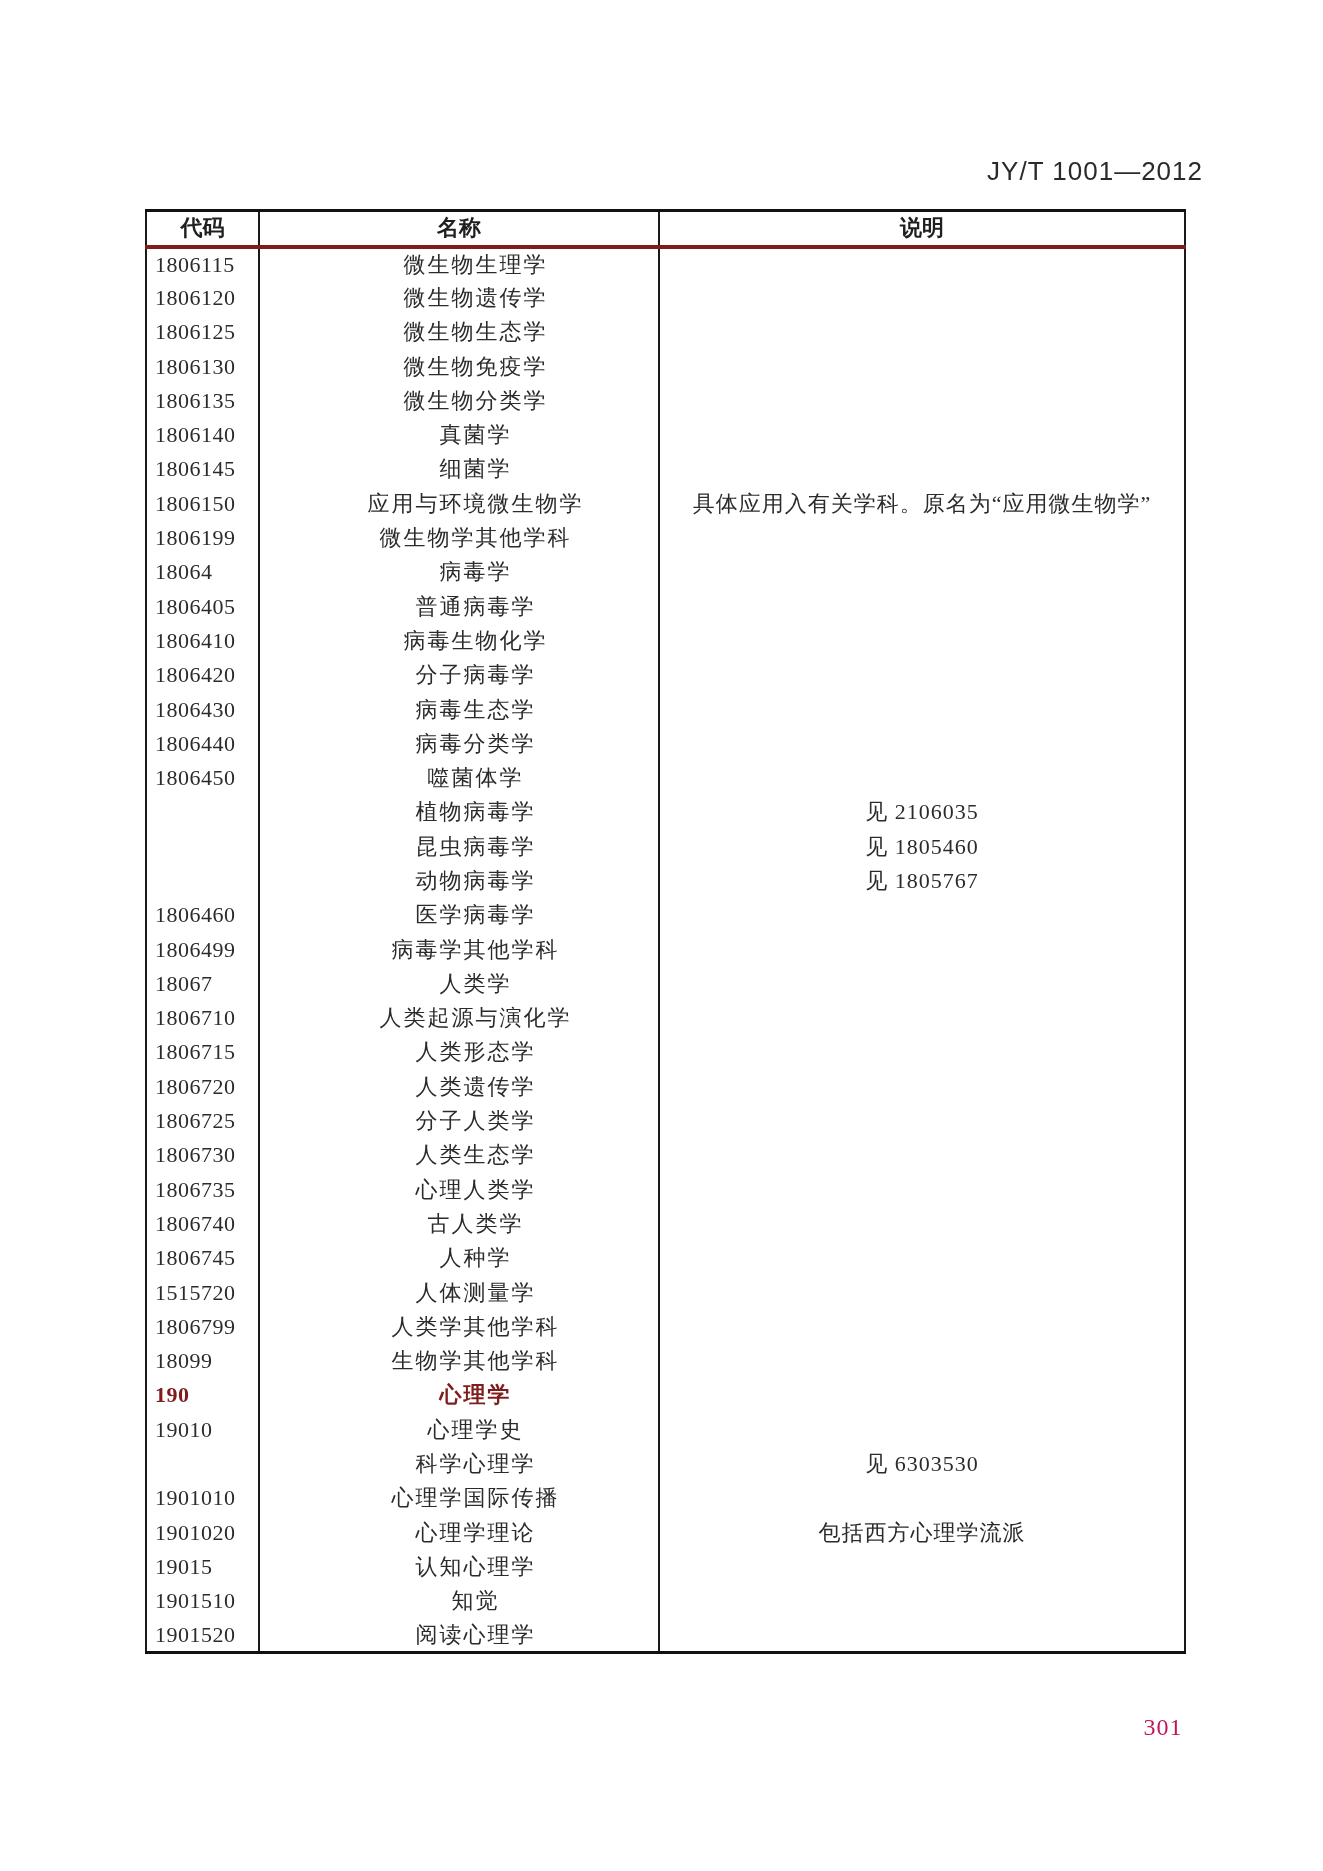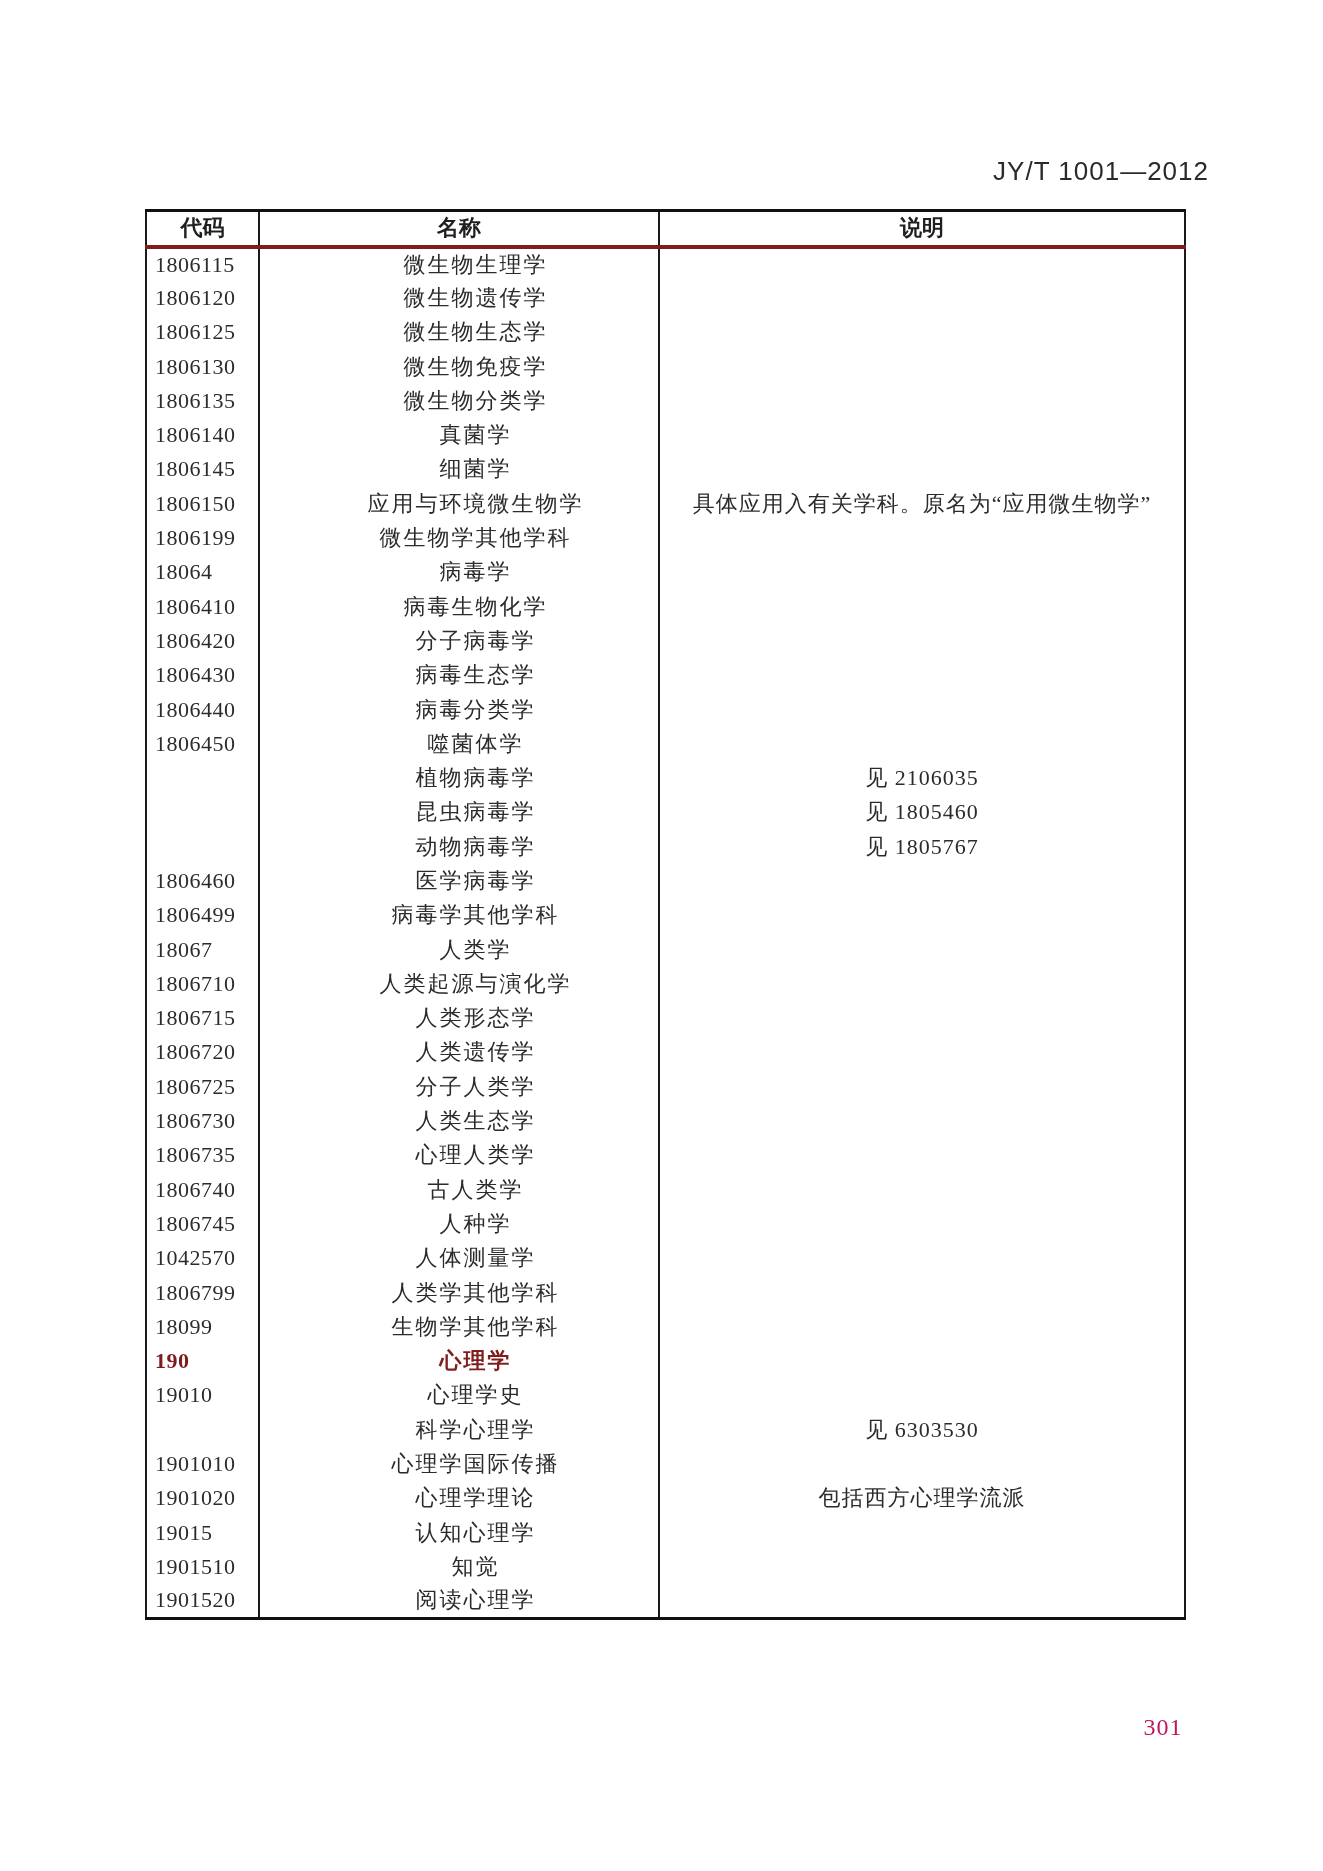--- a/index.html
+++ b/index.html
@@ -7,21 +7,21 @@
     width: 1323px; height: 1871px;
     background: #ffffff;
     font-family: "Liberation Serif", "DejaVu Serif", serif;
     color: #2b2b2b;
     position: relative;
     overflow: hidden;
   }
   .doc-header {
     position: absolute;
     top: 156px;
-    left: 14px;
+    left: 8px;
     width: 1195px;
     text-align: right;
     font-family: "Liberation Sans", "DejaVu Sans", sans-serif;
     font-size: 26px;
     letter-spacing: 1px;
     color: #2a2a2a;
   }
   .code-table {
     position: absolute;
     left: 145px;
@@ -139,20 +139,25 @@
     <td class="cell-name">微生物学其他学科</td>
     <td class="cell-desc"></td>
   </tr>
 
   <tr>
     <td class="cell-code">18064</td>
     <td class="cell-name">病毒学</td>
     <td class="cell-desc"></td>
   </tr>
 
+  <tr>
+    <td class="cell-code">1806405</td>
+    <td class="cell-name">普通病毒学</td>
+    <td class="cell-desc"></td>
+  </tr>
 
   <tr>
     <td class="cell-code">1806410</td>
     <td class="cell-name">病毒生物化学</td>
     <td class="cell-desc"></td>
   </tr>
 
   <tr>
     <td class="cell-code">1806420</td>
     <td class="cell-name">分子病毒学</td>
@@ -255,21 +260,21 @@
     <td class="cell-desc"></td>
   </tr>
 
   <tr>
     <td class="cell-code">1806745</td>
     <td class="cell-name">人种学</td>
     <td class="cell-desc"></td>
   </tr>
 
   <tr>
-    <td class="cell-code">1042570</td>
+    <td class="cell-code">1515720</td>
     <td class="cell-name">人体测量学</td>
     <td class="cell-desc"></td>
   </tr>
 
   <tr>
     <td class="cell-code">1806799</td>
     <td class="cell-name">人类学其他学科</td>
     <td class="cell-desc"></td>
   </tr>
 

